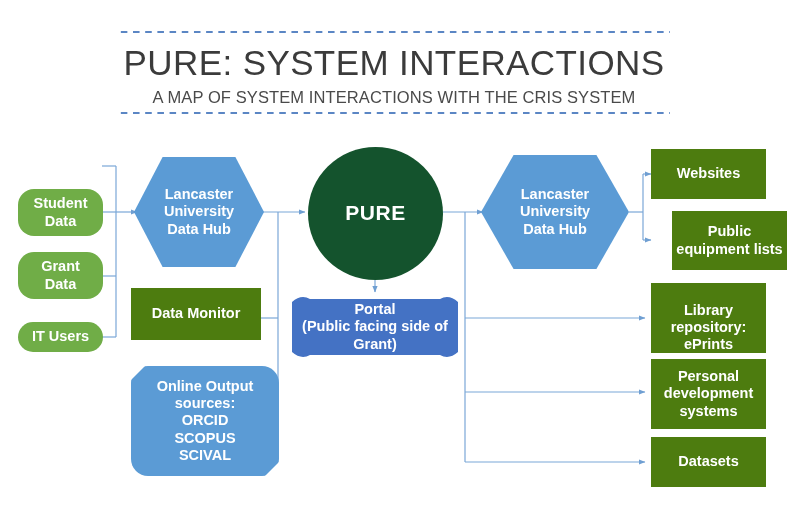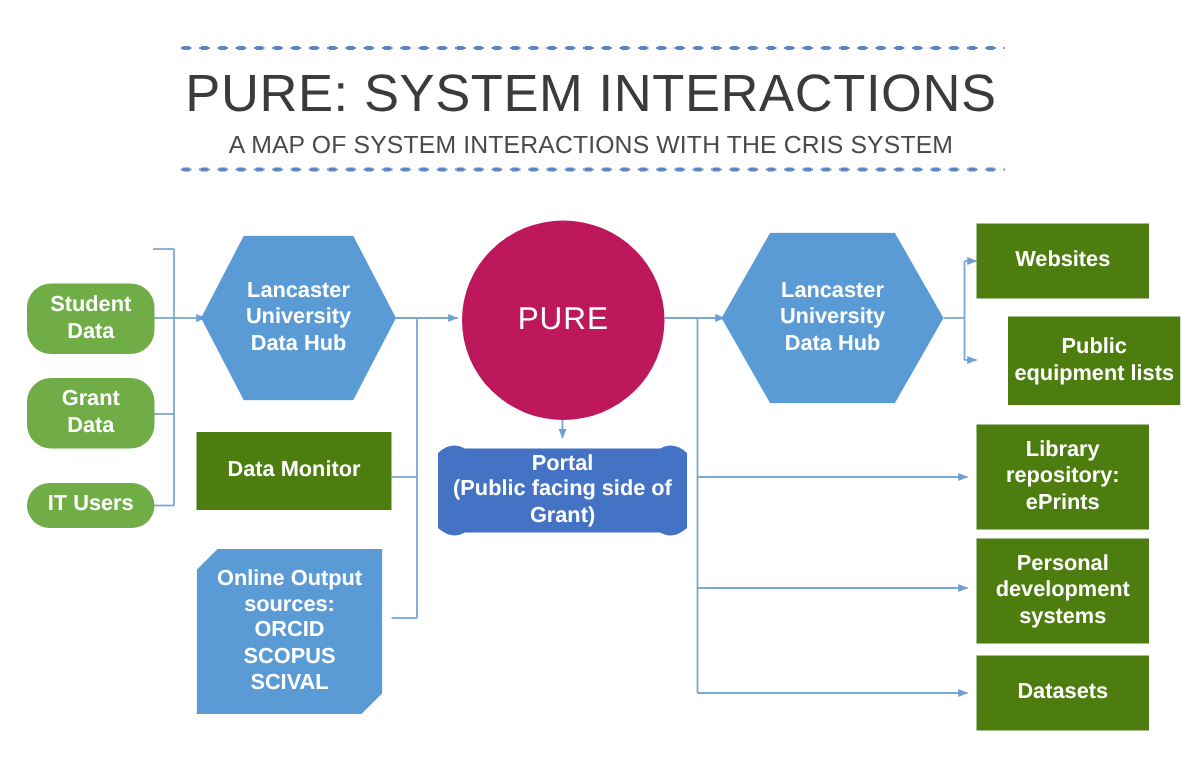--- a/index.html
+++ b/index.html
@@ -108,24 +108,24 @@
 
   
   .hexagon {
     background: #5b9bd5;
     font-size: 14.5px;
     clip-path: polygon(22% 0%, 78% 0%, 100% 50%, 78% 100%, 22% 100%, 0% 50%);
   }
 
   
   .circle {
-    background: #be185d;
+    background: #14532d;
     border-radius: 50%;
     font-size: 21px;
-    font-weight: normal;
+    font-weight: bold;
     letter-spacing: 0.6px;
   }
 
   
   .tape-wrap {
     position: absolute;
   }
   .tape-wrap svg {
     position: absolute;
     left: 0; top: 0;
@@ -223,21 +223,21 @@
   <div class="node hexagon" style="left:134px; top:157px; width:130px; height:110px; flex-direction:column;">
     <span>Lancaster</span>
     <span>University</span>
     <span>Data Hub</span>
   </div>
 
   <div class="node rect" style="left:131px; top:288px; width:130px; height:52px;">
     <span>Data Monitor</span>
   </div>
 
-  <div class="node clipped" style="left:131px; top:366px; width:124px; height:110px; flex-direction:column;">
+  <div class="node clipped" style="left:131px; top:366px; width:148px; height:110px; flex-direction:column;border-radius:17px;">
     <span>Online Output</span>
     <span>sources:</span>
     <span>ORCID</span>
     <span>SCOPUS</span>
     <span>SCIVAL</span>
   </div>
 
   <div class="node circle" style="left:308px; top:147px; width:135px; height:133px;">
     <span>PURE</span>
   </div>
@@ -261,21 +261,21 @@
 
   <div class="node rect" style="left:651px; top:149px; width:115px; height:50px;">
     <span>Websites</span>
   </div>
 
   <div class="node rect" style="left:651px; top:211px; width:115px; height:59px; flex-direction:column;margin-left:21px;">
     <span>Public</span>
     <span>equipment lists</span>
   </div>
 
-  <div class="node rect" style="left:651px; top:283px; width:115px; height:70px; flex-direction:column;">
+  <div class="node rect" style="left:651px; top:283px; width:115px; height:70px; flex-direction:column;justify-content:flex-end;">
     <span>Library</span>
     <span>repository:</span>
     <span>ePrints</span>
   </div>
 
   <div class="node rect" style="left:651px; top:359px; width:115px; height:70px; flex-direction:column;">
     <span>Personal</span>
     <span>development</span>
     <span>systems</span>
   </div>

